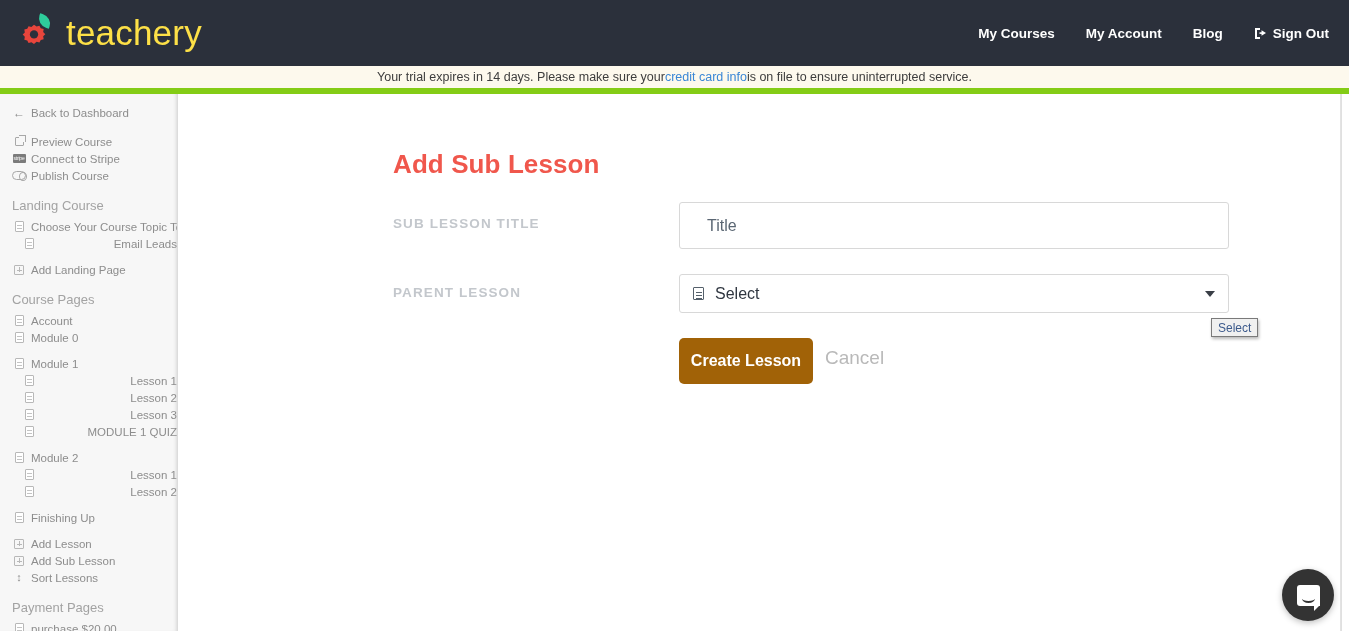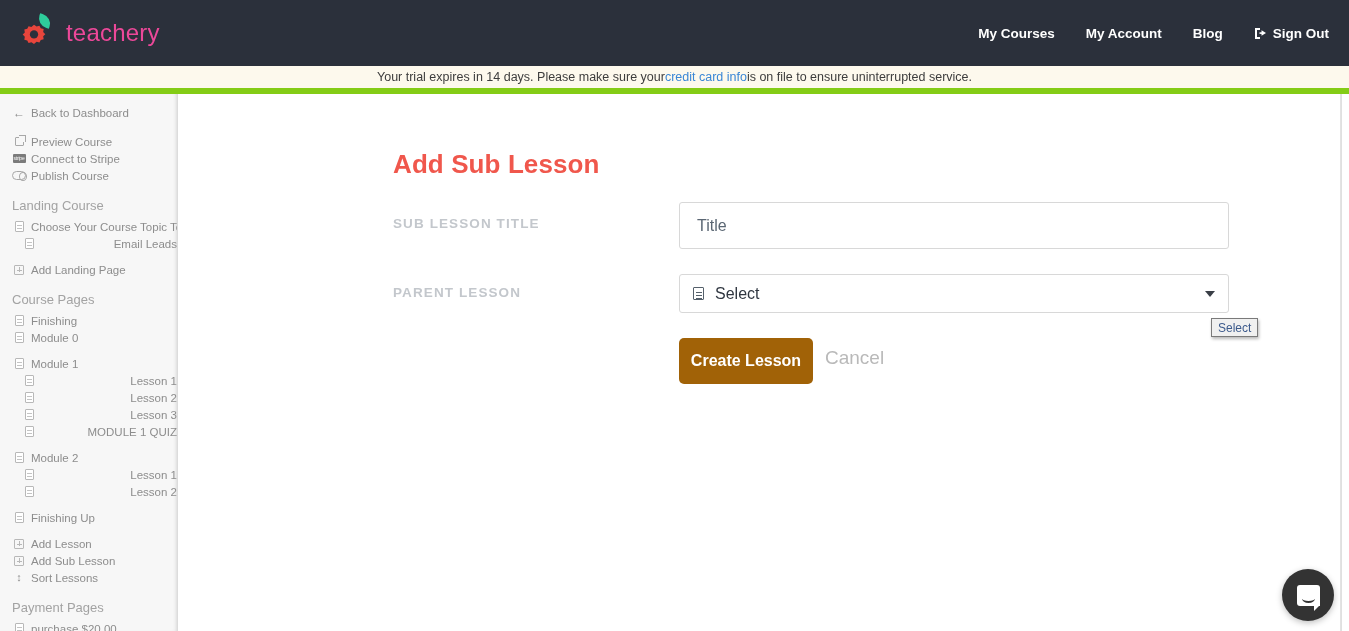--- a/index.html
+++ b/index.html
@@ -25,22 +25,22 @@
     width: 26px; height: 26px;
   }
   .logo-leaf {
     position: absolute; left: 21px; top: 4px;
     width: 13px; height: 12px;
     background: #2ecc9b;
     border-radius: 0 80% 0 80%;
     transform: rotate(18deg);
   }
   .brand-name {
-    color: #ec4899;
-    font-size: 24px;
+    color: #fde047;
+    font-size: 35px;
     letter-spacing: 0.2px;
     margin-left: 5px;
     font-weight: 400;
   }
   .nav-links {
     margin-left: auto; margin-right: 20px;
     display: flex; align-items: center; gap: 31px;
   }
   .nav-link {
     color: #ffffff;
@@ -166,21 +166,21 @@
     position: absolute;
     font-size: 13.5px; color: #c3c7cc;
     letter-spacing: 1.1px; font-weight: bold;
   }
   .text-input {
     position: absolute;
     width: 550px; height: 47px;
     border: 1px solid #d8d8d8; border-radius: 3px;
     background: #fff;
     font-size: 16px; color: #5a6673;
-    padding: 0 17px;
+    padding: 0 27px;
     font-family: "Liberation Sans", sans-serif;
     outline: none;
   }
   .text-input::placeholder { color: #5a6673; }
   .select-box {
     position: absolute;
     width: 550px; height: 39px;
     border: 1px solid #d8d8d8; border-radius: 3px;
     background: #fff;
     display: flex; align-items: center;
@@ -361,21 +361,21 @@
         <span class="ic-plus"></span>
       </span>
     <span>Add Landing Page</span>
   </div>
 
   <div class="side-head">Course Pages</div>
   <div class="side-item">
     <span class="ico">
         <span class="ic-file"></span>
       </span>
-    <span>Finishing</span>
+    <span>Account</span>
   </div>
   <div class="side-item">
     <span class="ico">
         <span class="ic-file"></span>
       </span>
     <span>Module 0</span>
   </div>
   <div class="gap-sm"></div>
   <div class="side-item">
     <span class="ico">

